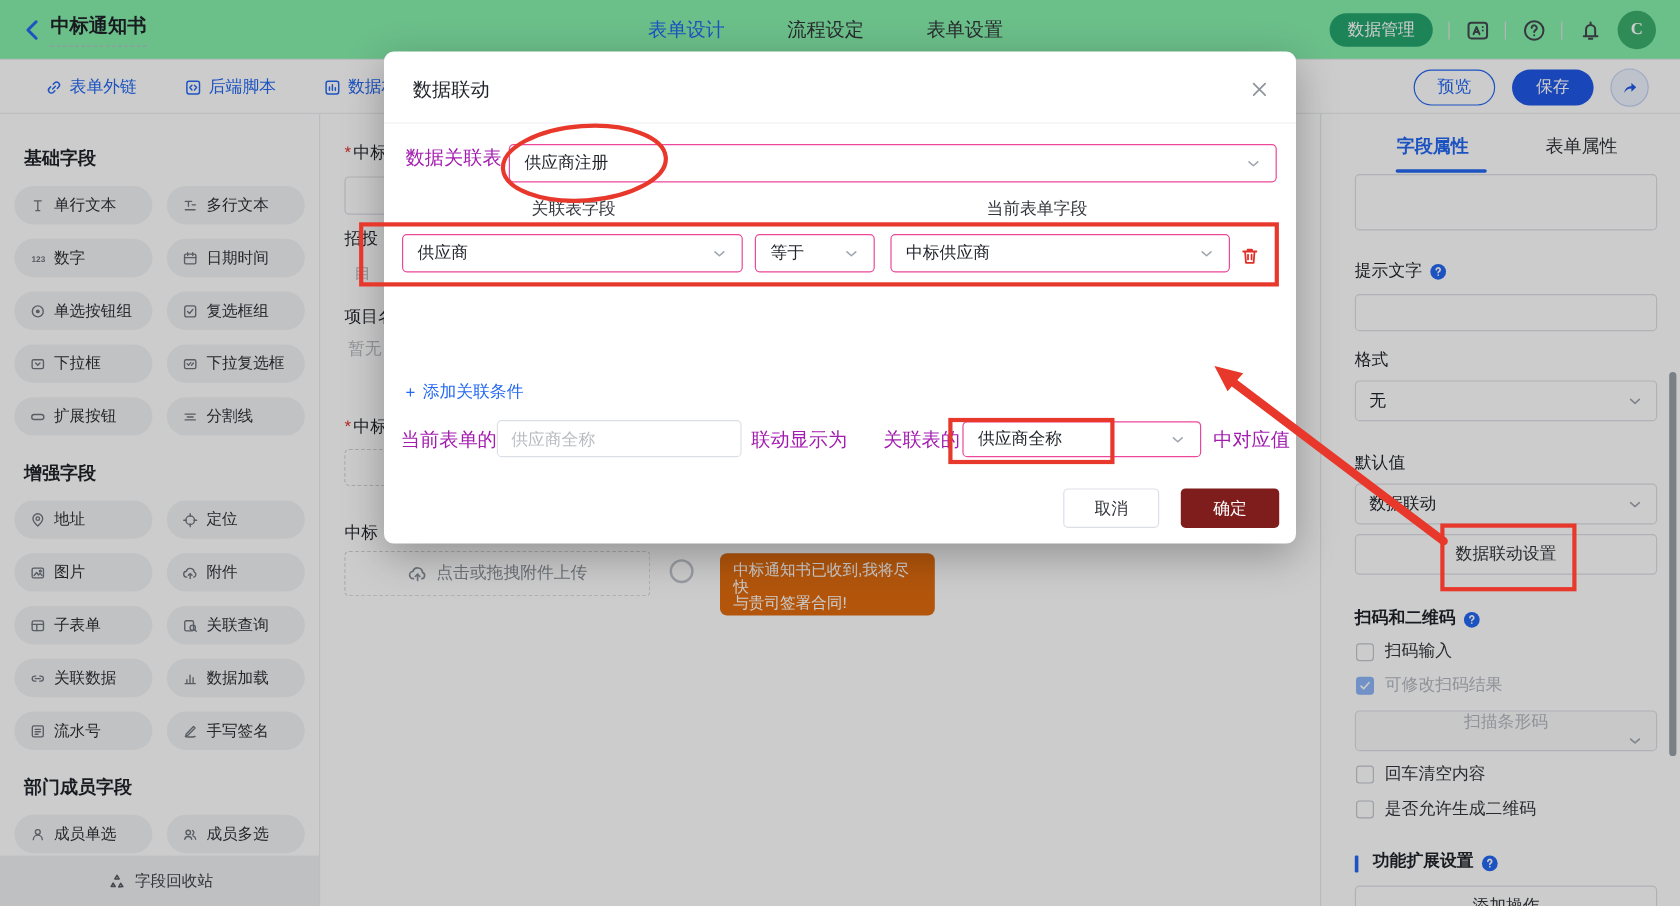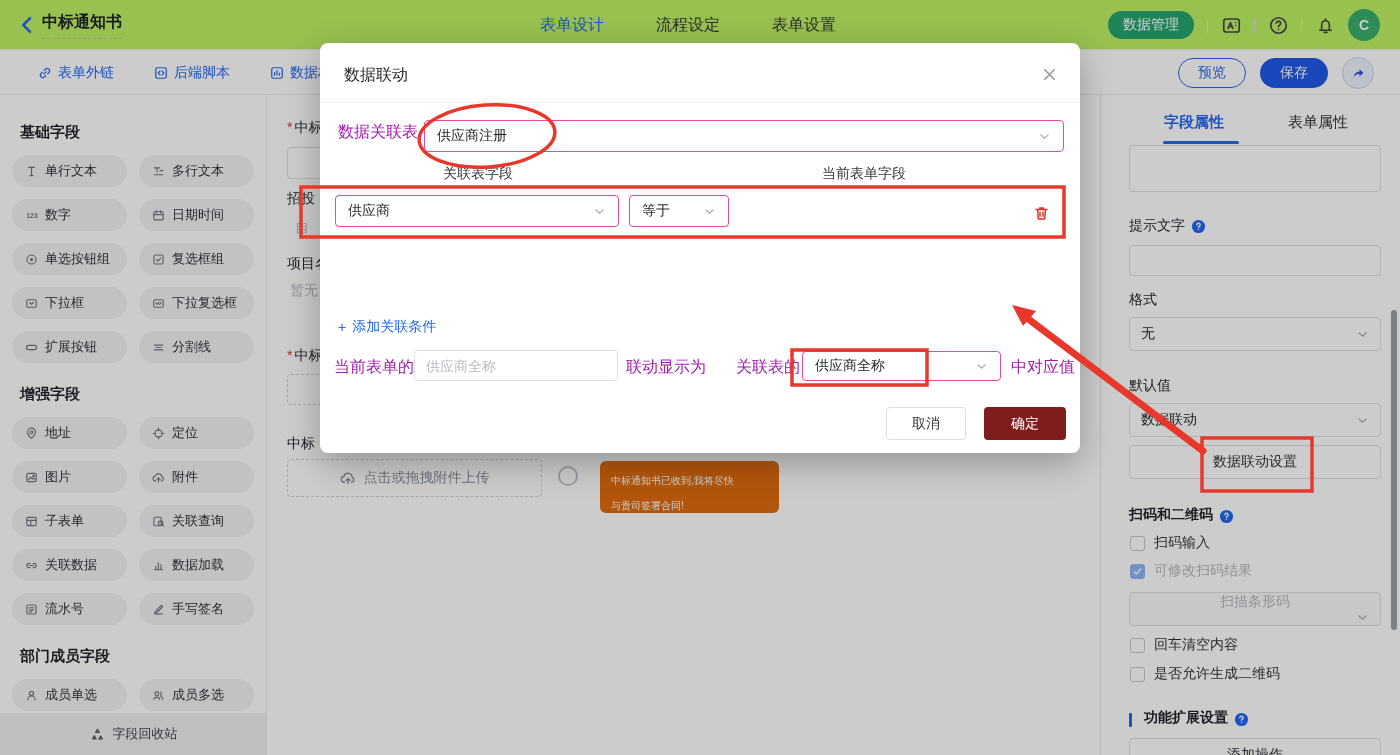--- a/index.html
+++ b/index.html
@@ -4,21 +4,21 @@
 <style>
   * { margin:0; padding:0; box-sizing:border-box; }
   html,body { width:1400px; height:755px; }
   body { font-family:"Liberation Sans","DejaVu Sans",sans-serif; color:#1f2329; background:#fff; overflow:hidden; }
   .page { position:relative; width:1400px; height:755px; overflow:hidden; background:#fff; }
   svg { display:block; }
   .ico { display:inline-flex; align-items:center; justify-content:center; }
   .ico svg { width:1em; height:1em; }
 
   
-  .topbar { position:absolute; left:0; top:0; width:1400px; height:50px; background:#bef264; border-bottom:1px solid #ebedf0; }
+  .topbar { position:absolute; left:0; top:0; width:1400px; height:50px; background:#86efac; border-bottom:1px solid #ebedf0;font-family:Liberation Serif, serif; }
   .back { position:absolute; left:16px; top:14px; width:22px; height:22px; color:#2468f2; font-size:20px; cursor:pointer; }
   .ttl-wrap { position:absolute; left:42px; top:12px; padding-bottom:5px; border-bottom:1px dashed #b9bec6; }
   .ttl { font-size:16px; font-weight:700; color:#1f2329; }
   .top-tabs { position:absolute; left:540px; top:0; height:50px; display:flex; align-items:center; gap:52px; }
   .top-tab { font-size:16px; color:#33363c; cursor:pointer; white-space:nowrap; }
   .top-tab.active { color:#2468f2; }
   .top-right { position:absolute; right:20px; top:0; height:50px; display:flex; align-items:center; gap:13px; }
   .pill-green { height:28px; padding:0 15px; border-radius:14px; background:#25a56f; color:#fff; font-size:14px; display:flex; align-items:center; cursor:pointer; }
   .vdiv { width:1px; height:15px; background:#e1e3e7; }
   .top-ic { width:20px; height:20px; color:#43474e; font-size:19px; cursor:pointer; }
@@ -48,21 +48,21 @@
   
   .canvas { position:absolute; left:267px; top:95px; width:833px; height:660px; background:#fff; overflow:hidden; }
   .fld-label { position:absolute; font-size:14px; color:#1f2329; white-space:nowrap; }
   .req::before { content:"*"; color:#e0302a; margin-right:2px; }
   .ghost { color:#b8bcc2; }
   .fld-box { position:absolute; border:1px solid #dcdfe6; border-radius:4px; background:#fff; }
   .fld-box.dashed { border-style:dashed; border-color:#cfd3d9; }
   .upload-box { position:absolute; left:20px; top:364px; width:255px; height:38px; border:1px dashed #cfd3d9; border-radius:4px; display:flex; align-items:center; justify-content:center; gap:8px; color:#8a9099; font-size:14px; cursor:pointer; }
   .upload-box .ico { font-size:16px; }
   .radio-dot { position:absolute; left:291px; top:371px; width:20px; height:20px; border:2px solid #c0c4cb; border-radius:50%; background:#fff; cursor:pointer; }
-  .notice { position:absolute; left:333px; top:366px; width:179px; height:52px; background:#e06c10; border-radius:6px; color:#fff; font-size:10px; line-height:25px; padding:7px 11px; }
+  .notice { position:absolute; left:333px; top:366px; width:179px; height:52px; background:#e06c10; border-radius:6px; color:#fff; font-size:13px; line-height:14px; padding:7px 11px; }
 
   
   .panel { position:absolute; left:1100px; top:95px; width:300px; height:660px; background:#fff; border-left:1px solid #e8e9eb; overflow:hidden; }
   .p-tab { position:absolute; top:18px; font-size:15px; color:#33363c; cursor:pointer; }
   .p-tab.active { color:#2468f2; font-weight:700; }
   .p-underline { position:absolute; left:62px; top:46px; width:76px; height:3px; background:#2468f2; border-radius:2px; }
   .p-label { position:absolute; font-size:14px; color:#1f2329; display:flex; align-items:center; gap:6px; }
   .p-label.bold { font-weight:700;align-items:flex-end; }
   .p-box { position:absolute; left:28px; width:252px; border:1px solid #dcdfe6; border-radius:4px; background:#fff; }
   .p-select { position:absolute; left:28px; width:252px; height:34px; border:1px solid #dcdfe6; border-radius:4px; background:#fff; display:flex; align-items:center; padding:0 11px; font-size:14px; color:#1f2329; cursor:pointer; }
@@ -546,20 +546,28 @@
         </span>
     </div>
     <div class="m-select" style="left:309px; top:152px; width:100px;">
       <span>等于</span>
       <span class="ico chev">
           <svg viewBox="0 0 16 16" fill="none" stroke="currentColor" stroke-width="1.4" stroke-linecap="round" stroke-linejoin="round">
             <path d="M3.5 6l4.5 4 4.5-4" stroke-width="1.6"></path>
           </svg>
         </span>
     </div>
+    <div class="m-select" style="left:422px; top:152px; width:283px;">
+      <span>中标供应商</span>
+      <span class="ico chev">
+          <svg viewBox="0 0 16 16" fill="none" stroke="currentColor" stroke-width="1.4" stroke-linecap="round" stroke-linejoin="round">
+            <path d="M3.5 6l4.5 4 4.5-4" stroke-width="1.6"></path>
+          </svg>
+        </span>
+    </div>
     <span class="m-trash ico">
         <svg viewBox="0 0 16 16" fill="none" stroke="currentColor" stroke-width="1.4" stroke-linecap="round" stroke-linejoin="round">
           <path d="M2.8 4.3h10.4M6.3 4.3V2.8h3.4v1.5M4.3 4.3l.7 8.9h6l.7-8.9M6.6 6.8v3.7M9.4 6.8v3.7"></path>
         </svg>
       </span>
 
     <span class="m-add">
       <span>+</span>
       <span>添加关联条件</span>
     </span>

